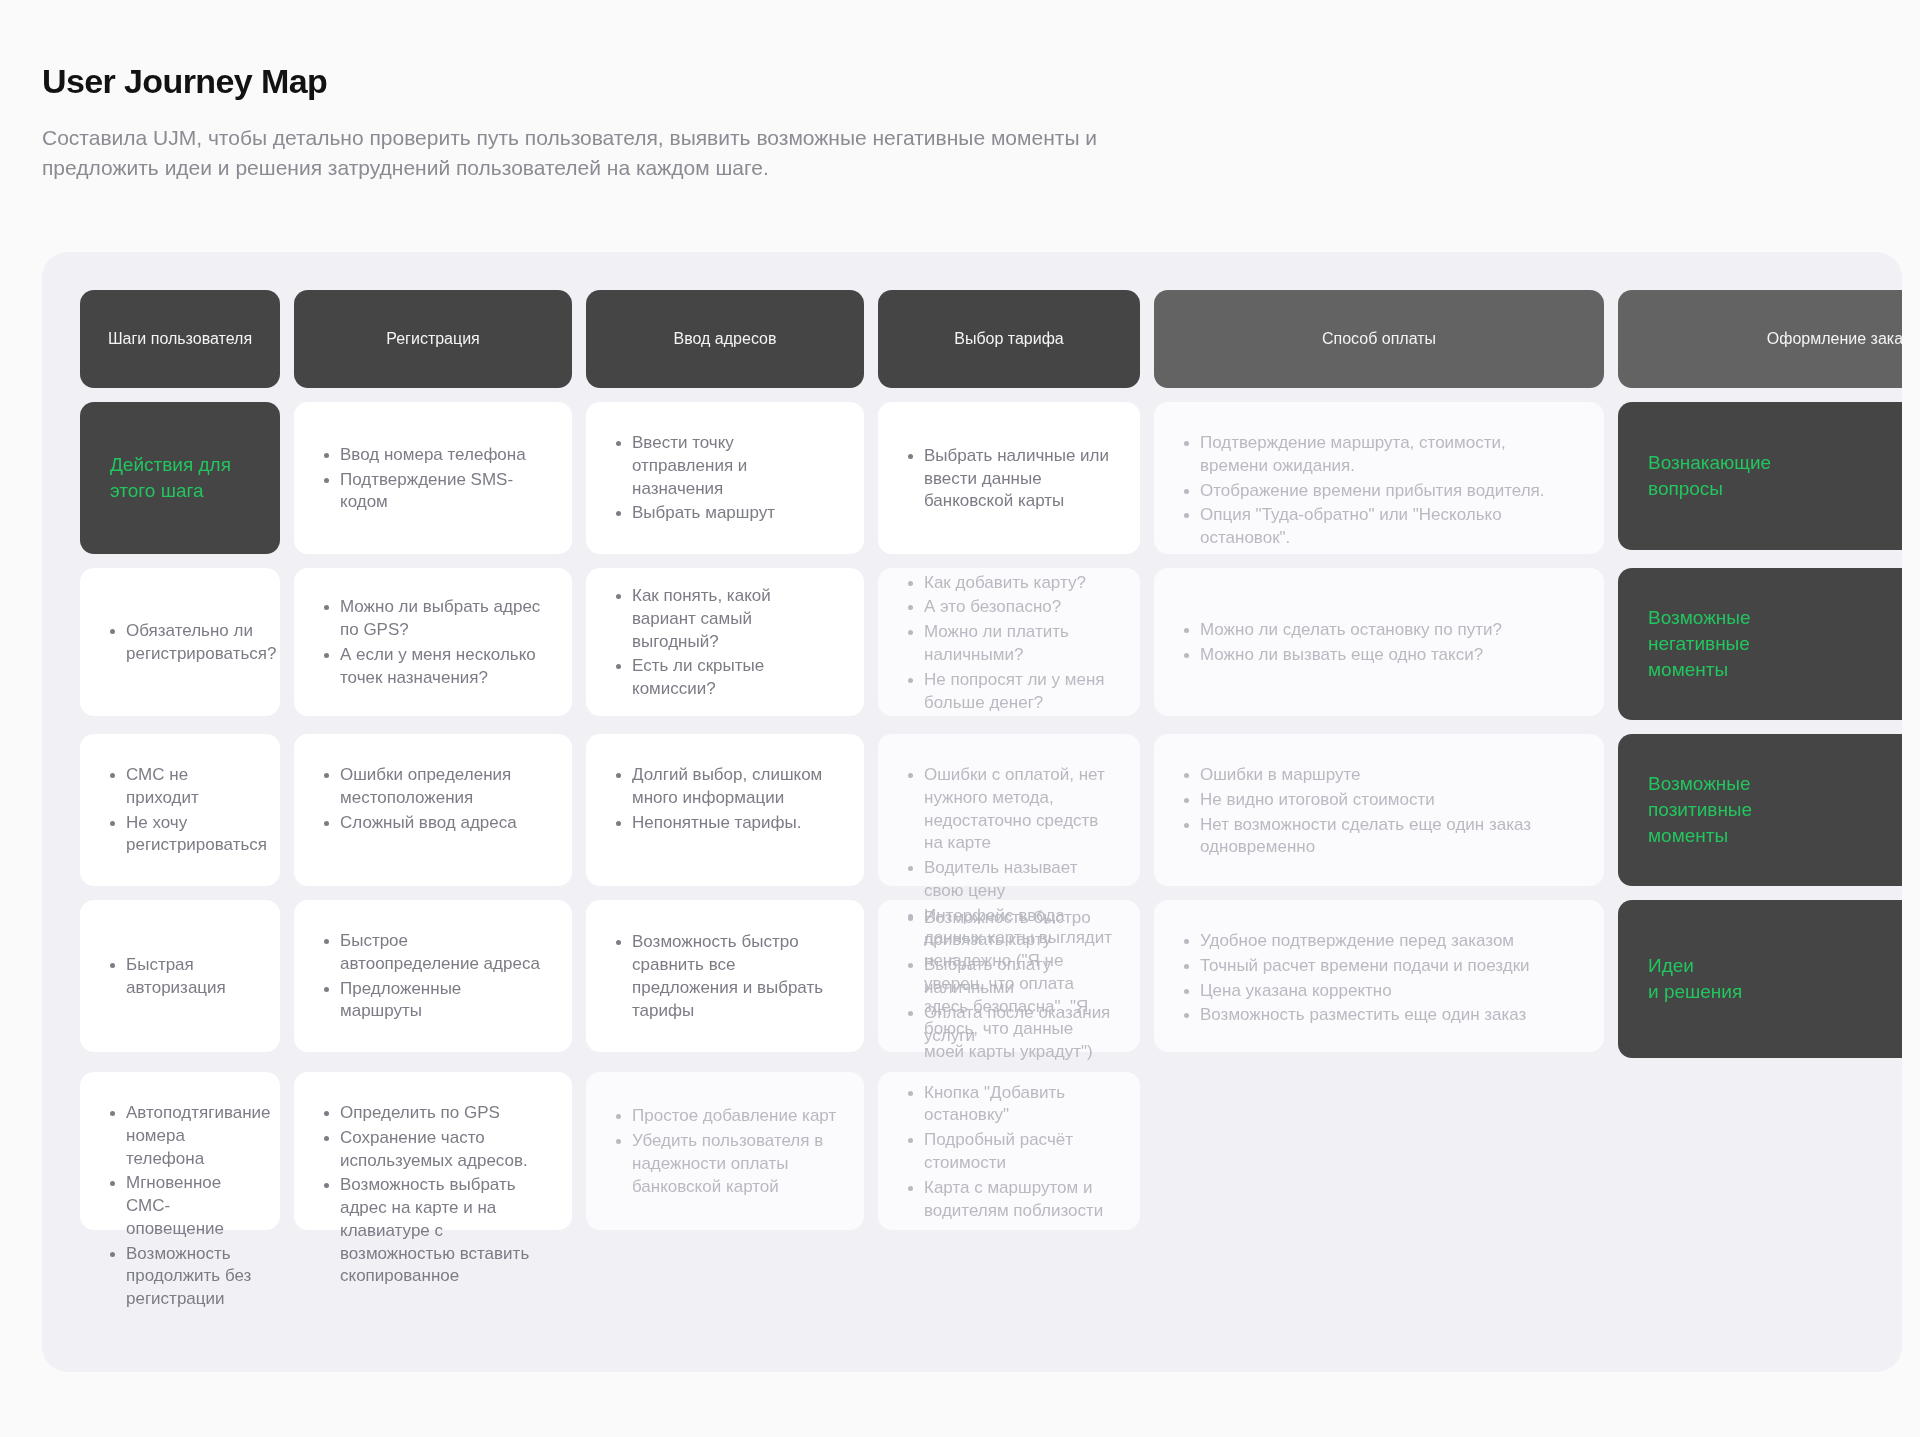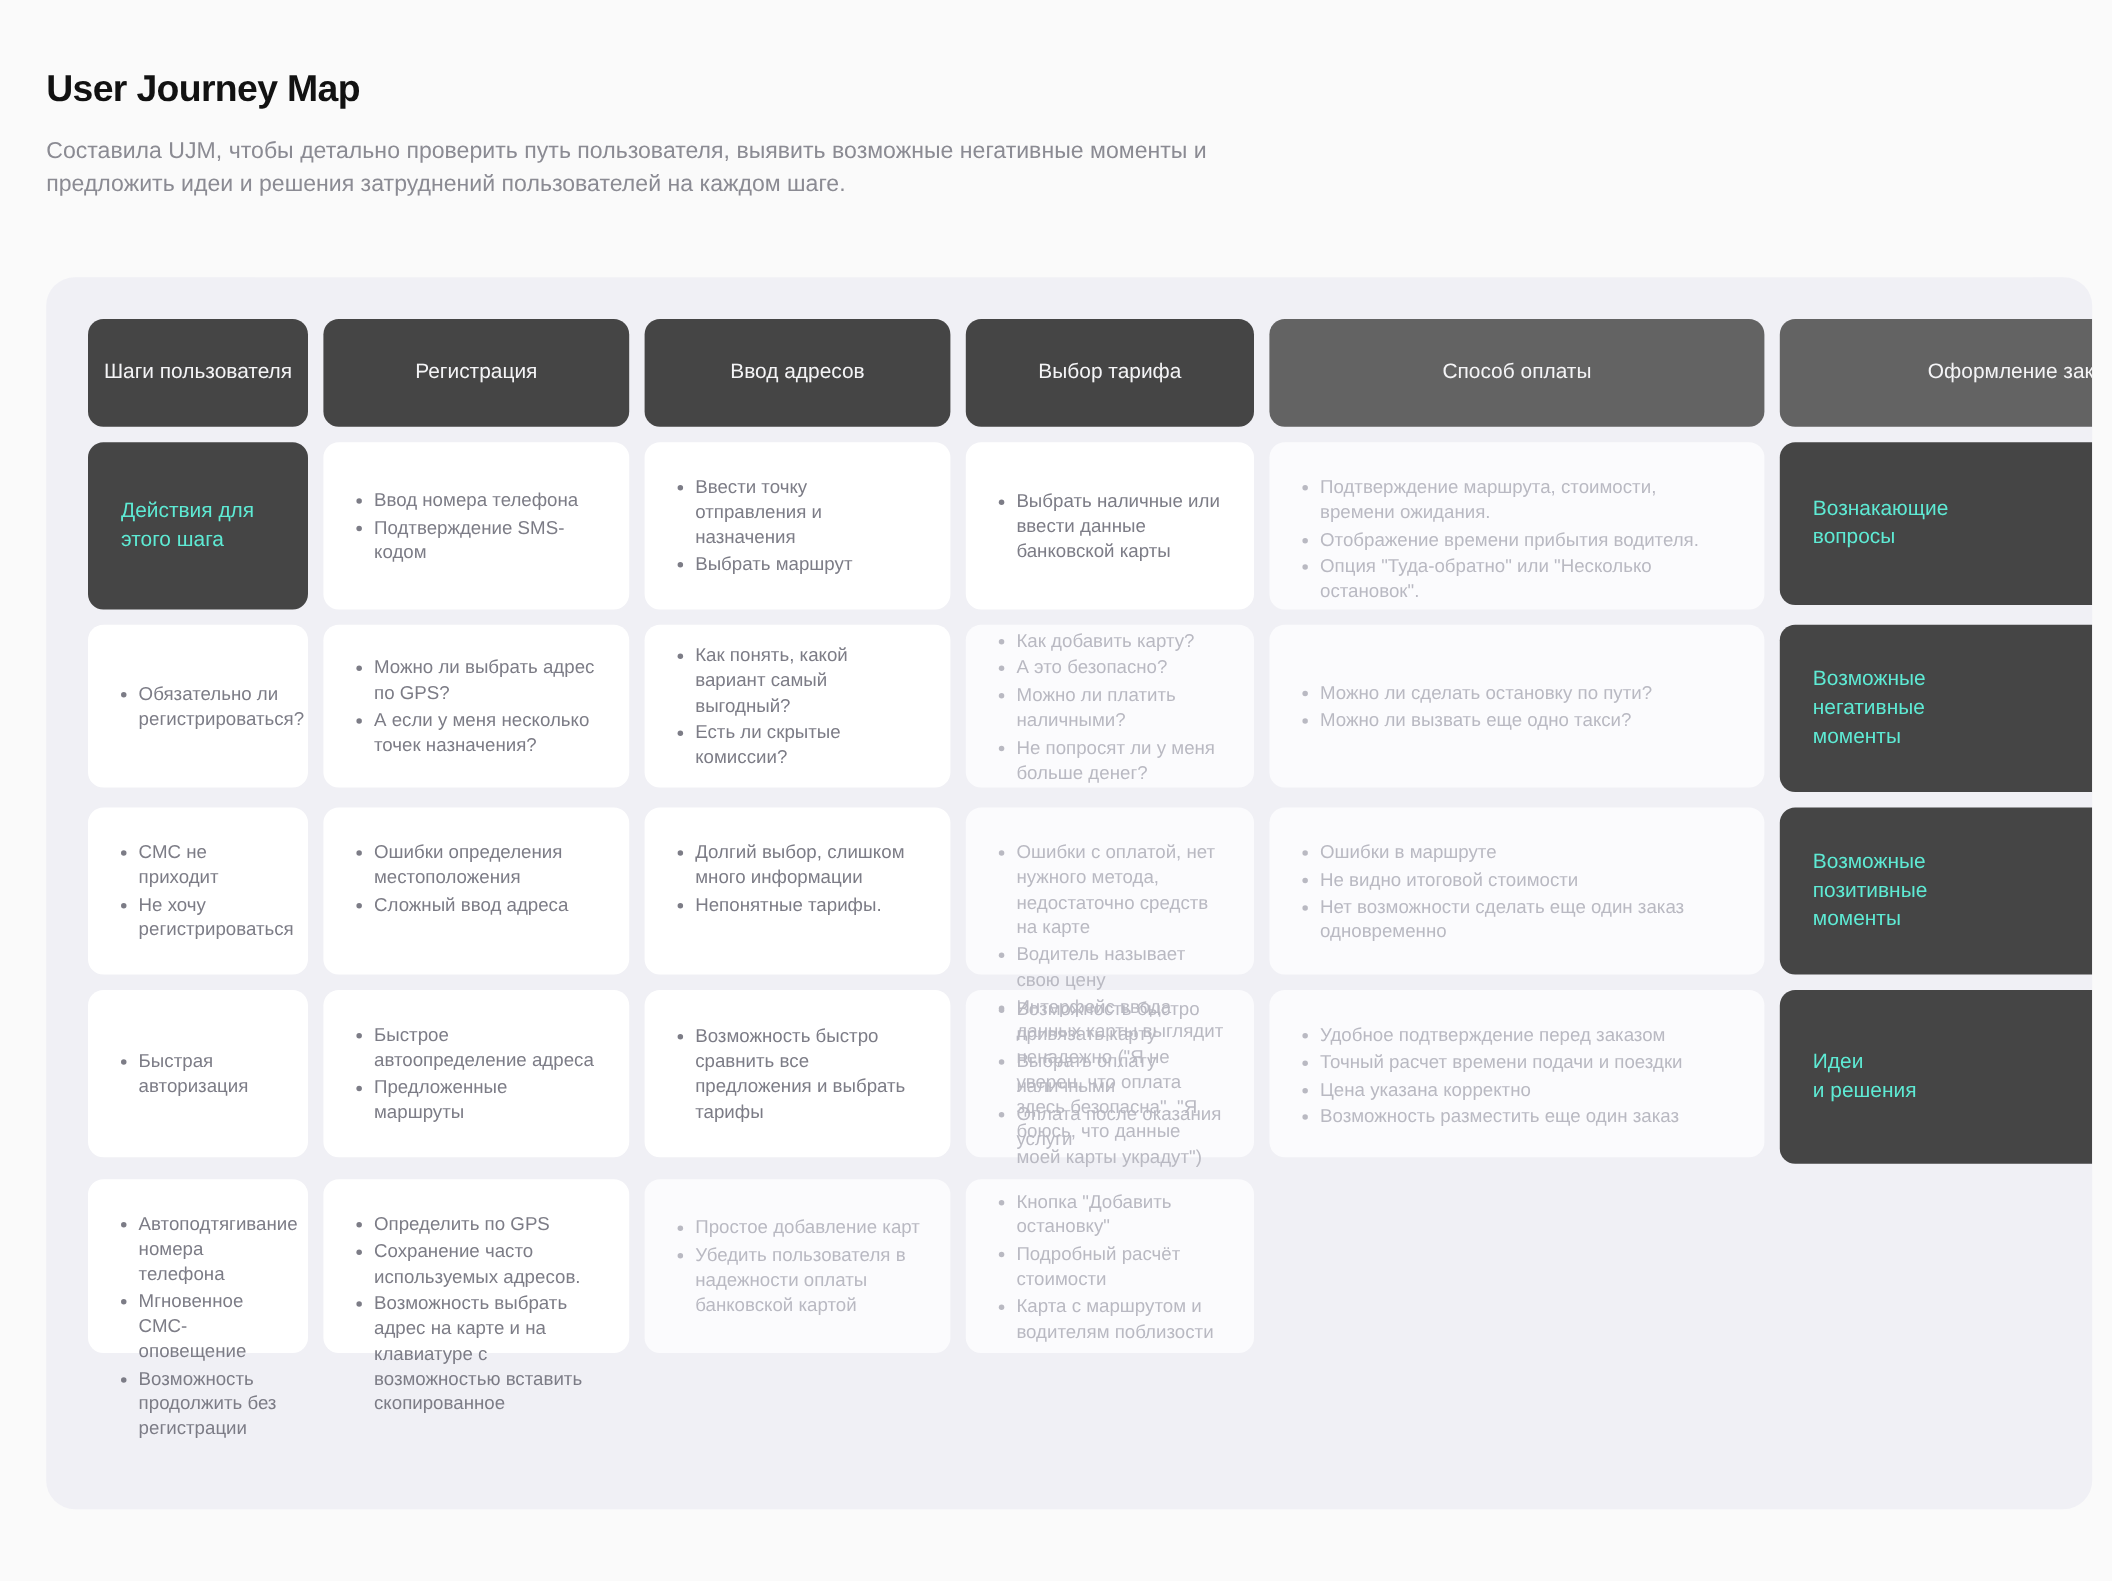--- a/index.html
+++ b/index.html
@@ -60,31 +60,31 @@
   }
   
   .hcell {
     height: 98px;
     border-radius: 14px;
     display: flex;
     align-items: center;
     justify-content: center;
     text-align: center;
     color: #f4f4f6;
-    font-size: 19px;
+    font-size: 16px;
     background: #454545;
     padding: 0 14px;
     line-height: 1.3;
   }
   .hcell.light { background: #636363; }
   
   .rcell {
     border-radius: 14px;
     background: #454545;
-    color: #5eead4;
+    color: #22c55e;
     display: flex;
     align-items: center;
     padding: 0 30px;
     font-size: 19px;
     line-height: 1.36;
     white-space: pre-line;
   }
   
   .ccell {
     border-radius: 14px;

